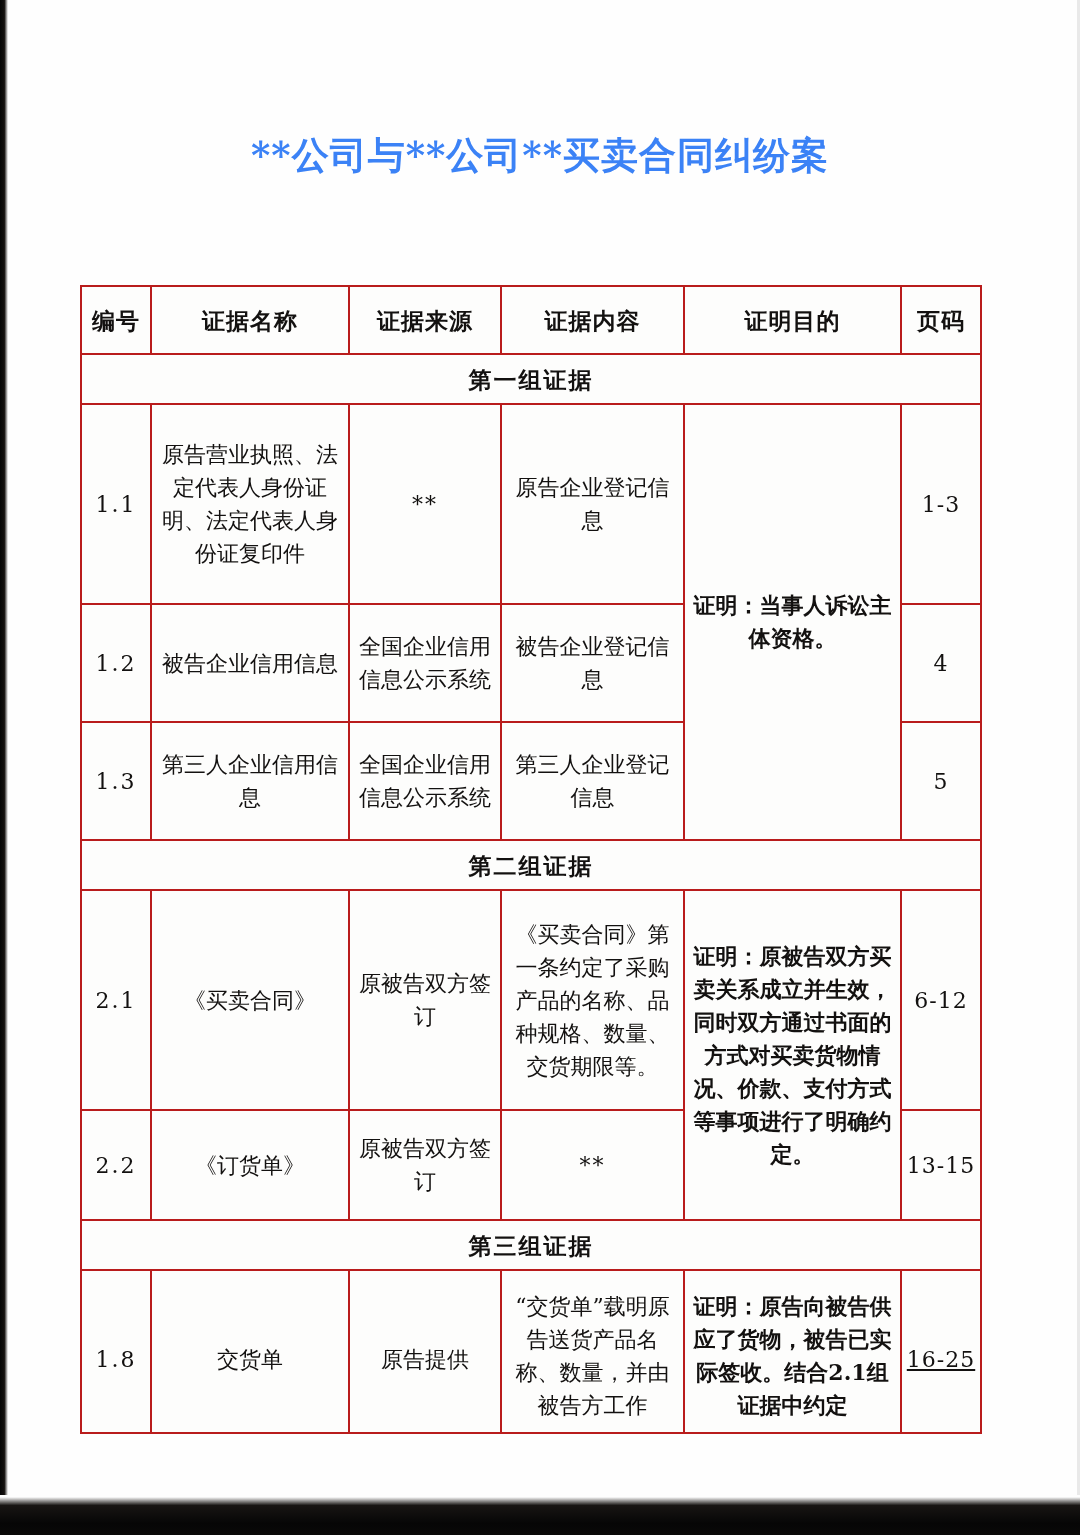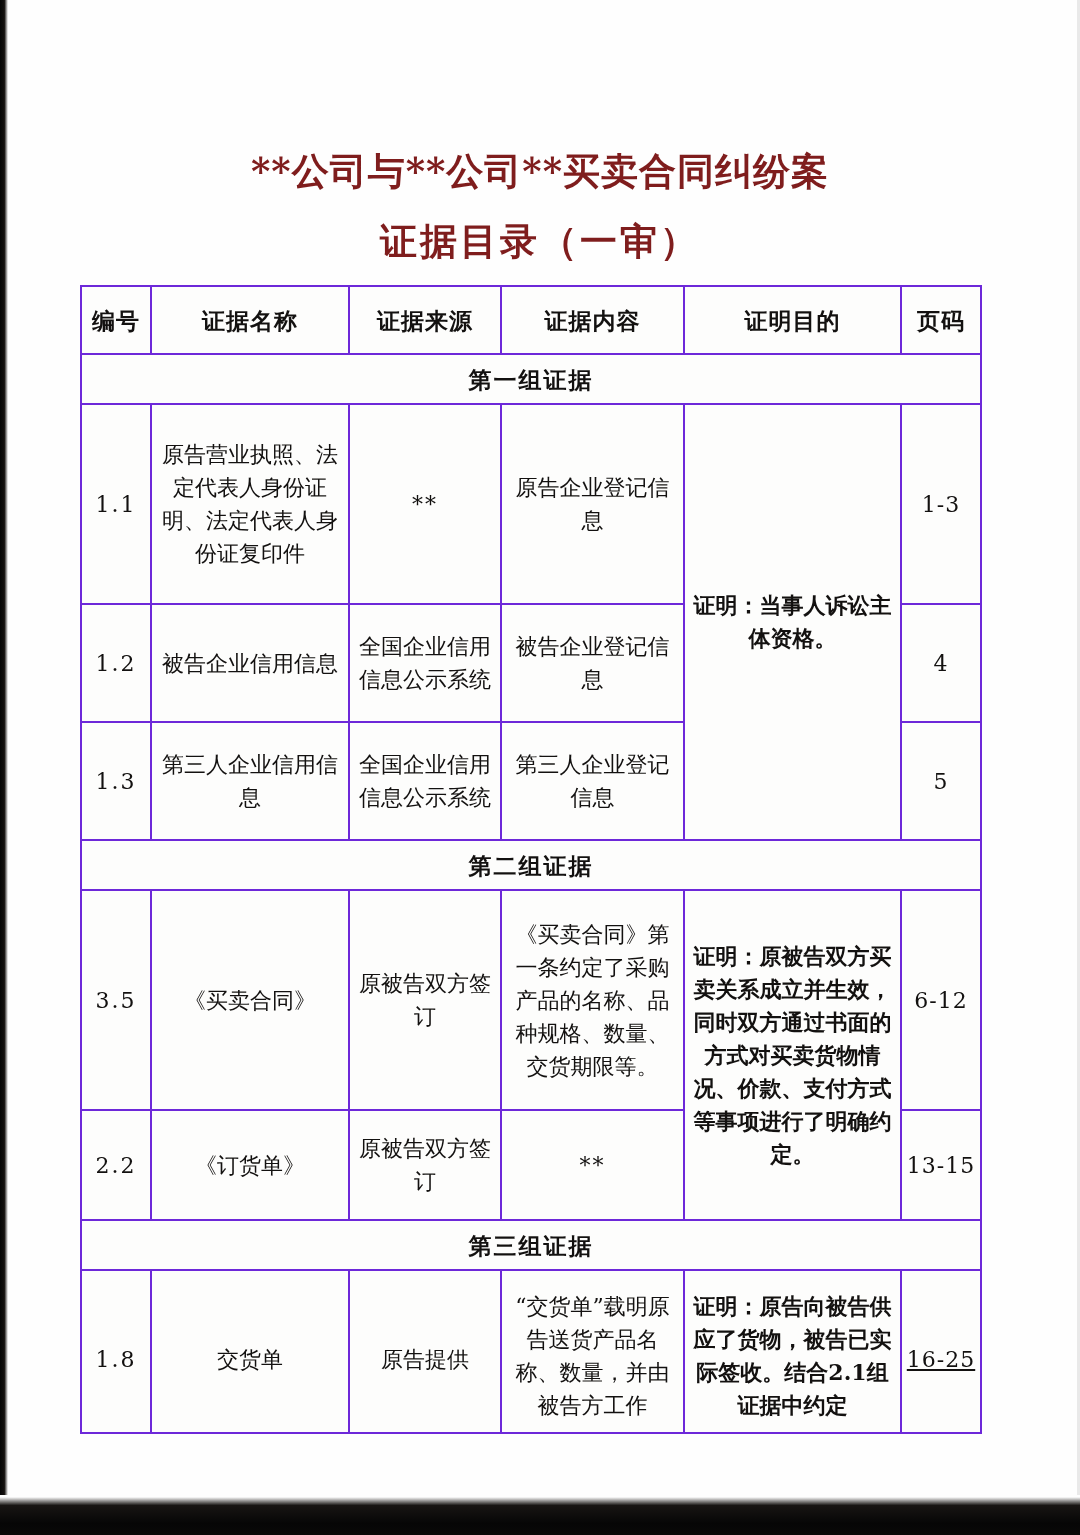--- a/index.html
+++ b/index.html
@@ -57,39 +57,38 @@
     top: 128px;
     width: 1080px;
     text-align: center;
   }
   .title-line {
     font-family: "DejaVu Serif", "Liberation Serif", serif;
     font-weight: bold;
     font-size: 37px;
     letter-spacing: 1px;
     line-height: 54px;
-    color: #7f1d1d;
+    color: #3b82f6;
     white-space: nowrap;
-    margin-top: 16px;
   }
   .title-line-2 {
     letter-spacing: 3px;
   }
 
   
   .evidence-table {
     position: absolute;
     left: 80px;
     top: 285px;
     width: 900px;
     border-collapse: collapse;
     table-layout: fixed;
   }
   .evidence-table td, .evidence-table th {
-    border: 2px solid #6d28d9;
+    border: 2px solid #b91c1c;
     padding: 4px 4px;
     text-align: center;
     vertical-align: middle;
     font-family: "DejaVu Serif", "Liberation Serif", serif;
     font-size: 22px;
     line-height: 33px;
     color: #131110;
     background: #fdfdfc;
   }
   .evidence-table th {
@@ -154,21 +153,20 @@
 </head>
 <body>
 
 <div class="page">
 
   <div class="scan-edge-left"></div>
   <div class="scan-edge-right"></div>
 
   <div class="title-block">
     <div class="title-line">**公司与**公司**买卖合同纠纷案</div>
-    <div class="title-line title-line-2">证据目录（一审）</div>
   </div>
 
   <table class="evidence-table">
     <colgroup>
       <col class="col-num">
         <col class="col-name">
         <col class="col-source">
       <col class="col-content">
         <col class="col-purpose">
         <col class="col-page">
@@ -214,21 +212,21 @@
         <td>全国企业信用信息公示系统</td>
         <td class="content-cell">第三人企业登记信息</td>
         <td class="page-cell">5</td>
       </tr>
 
       <tr class="group-row">
         <td colspan="6">第二组证据</td>
       </tr>
 
       <tr class="r-21">
-        <td class="num-cell">3.5</td>
+        <td class="num-cell">2.1</td>
         <td>《买卖合同》</td>
         <td>原被告双方签订</td>
         <td class="content-cell">《买卖合同》第一条约定了采购产品的名称、品种规格、数量、交货期限等。</td>
         <td class="purpose-cell" rowspan="2">证明：原被告双方买卖关系成立并生效，同时双方通过书面的方式对买卖货物情况、价款、支付方式等事项进行了明确约定。</td>
         <td class="page-cell">6-12</td>
       </tr>
 
       <tr class="r-22">
         <td class="num-cell">2.2</td>
         <td>《订货单》</td>

